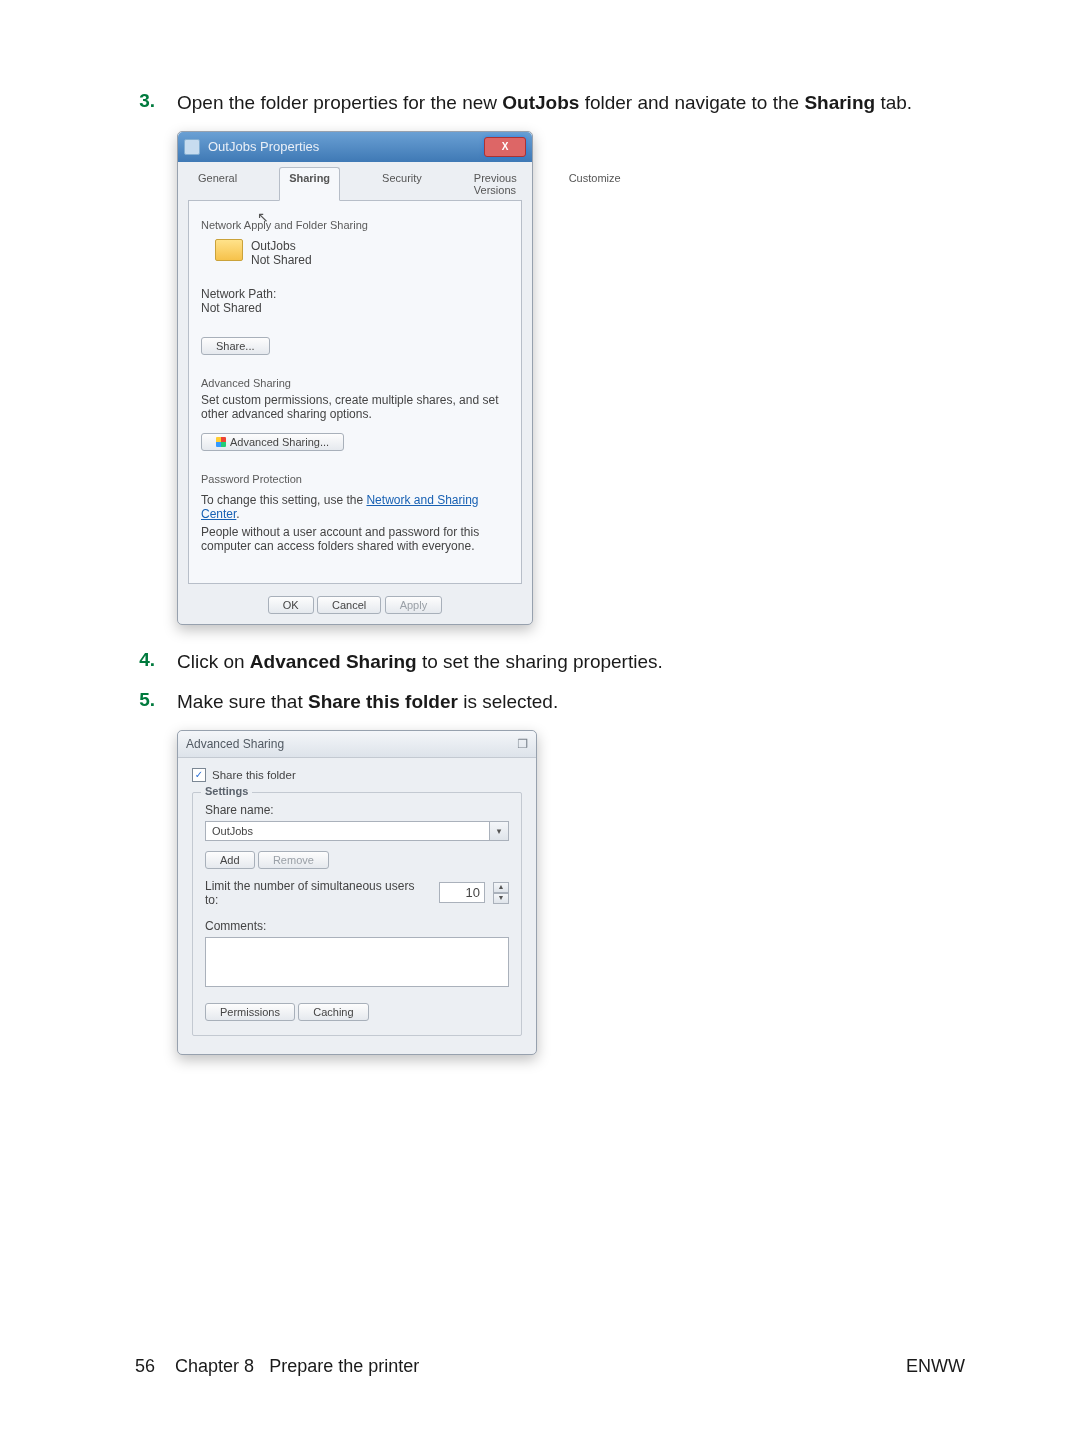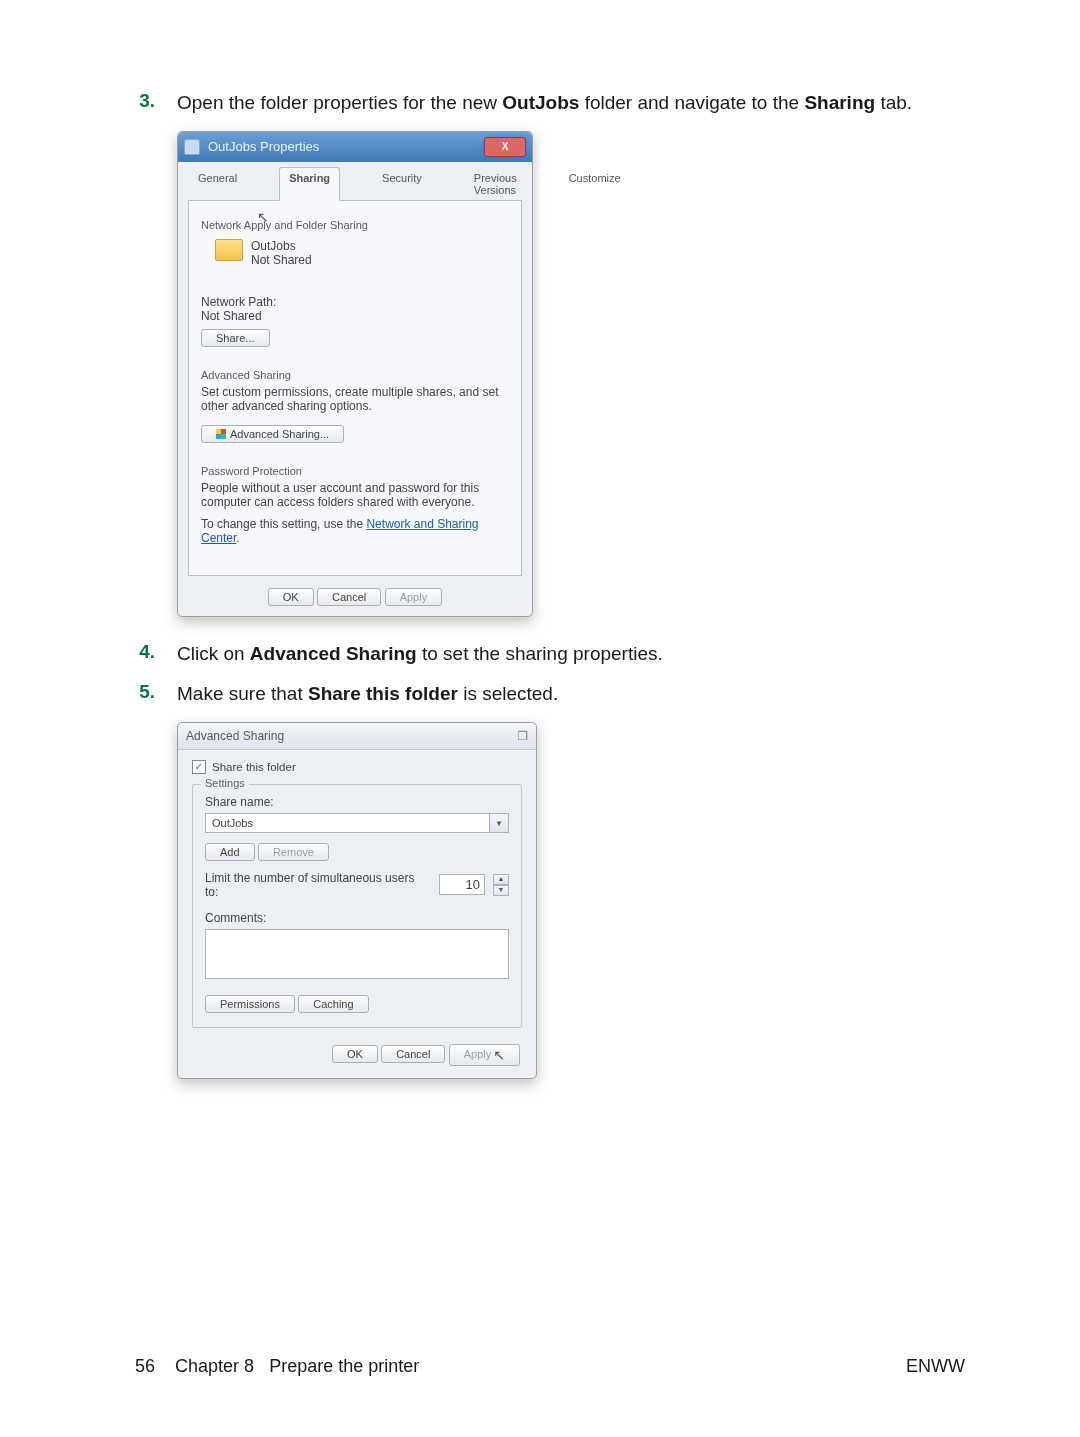--- a/index.html
+++ b/index.html
@@ -68,21 +68,21 @@
   .dlgA .actions { text-align: center; margin-top: 12px; }
 
   
   .dlgB { width: 358px; padding-bottom: 12px; }
   .dlgB .tbB { height: 26px; background: linear-gradient(#f4f6f9,#dde3ea); border-bottom:1px solid #c3c9d1; border-radius:5px 5px 0 0; display:flex; align-items:center; padding:0 8px; font-size:12px; color:#525a63;}
   .dlgB .tbB .closemin { margin-left:auto; color:#7a828c;}
   .dlgB .pad { padding: 10px 14px 6px 14px; }
   .chk { display:flex; align-items:center; gap:6px; font-size:11.5px; }
   .chk .box { width:12px; height:12px; border:1px solid #7b8794; background:#fff; display:flex; align-items:center; justify-content:center; font-size:10px; color:#2a6fd6;}
   .group { border:1px solid #c3c9d1; border-radius:2px; padding:10px 12px 14px 12px; margin-top:10px; position:relative; }
-  .group .legend { position:absolute; top:-8px; left:8px; background:#eceff3; padding:0 4px; font-size:11px; color:#5a626c;}
+  .group .legend { position:absolute; top:-8px; left:8px; background:#eceff3; padding:0 4px; font-size:11px; color:#5a626c;font-weight:bold;}
   .sel { display:flex; margin-top:4px; }
   .sel .txt { flex:1; border:1px solid #aab1bb; background:#fff; padding:3px 6px; font-size:11px; }
   .sel .dd { width:18px; border:1px solid #aab1bb; border-left:none; background:linear-gradient(#f4f6f9,#dfe4ea); display:flex; align-items:center; justify-content:center; font-size:9px; color:#555; }
   .spin { display:flex; align-items:center; gap:8px; margin-top:10px; }
   .spin .numbox { border:1px solid #aab1bb; background:#fff; width:36px; padding:2px 4px; font-size:13px; text-align:right;}
   .spin .arrows { width:16px; display:flex; flex-direction:column;}
   .spin .arrows span { border:1px solid #aab1bb; background:linear-gradient(#f4f6f9,#dfe4ea); height:9px; font-size:7px; line-height:7px; text-align:center; color:#555;}
   .ta { border:1px solid #aab1bb; background:#fff; height:48px; margin-top:4px;}
   .dlgB .actions { text-align:right; padding:0 16px; margin-top:10px;}
   .curs { display:inline-block; font-size:14px; color:#555; margin-left:2px; vertical-align:-2px;}
@@ -120,33 +120,33 @@
           <div class="tabbody">
             <div class="cursor">↖</div>
             <div class="grp" style="margin-top:-6px">Network Apply and Folder Sharing</div>
             <div class="row" style="margin-top:8px; padding-left:14px;">
               <span class="folder-icon"></span>
               <div>
                 <div>OutJobs</div>
                 <div>Not Shared</div>
               </div>
             </div>
-            <div style="margin-top:28px">Network Path:</div>
+            <div style="margin-top:20px">Network Path:</div>
             <div>Not Shared</div>
-            <div style="margin-top:6px"><span class="winbtn">Share...</span></div>
+            <div style="margin-top:22px"><span class="winbtn">Share...</span></div>
 
             <div class="grp" style="margin-top:22px">Advanced Sharing</div>
             <div style="margin-top:4px; max-width:300px">Set custom permissions, create multiple shares, and set other advanced sharing options.</div>
             <div style="margin-top:12px"><span class="winbtn"><span class="shield"></span><span>Advanced Sharing...</span></span></div>
 
             <div class="grp" style="margin-top:22px">Password Protection</div>
-            <div style="margin-top:4px; max-width:310px">People without a user account and password for this computer can access folders shared with everyone.</div>
             <div style="margin-top:8px">
               <span>To change this setting, use the </span><span class="link">Network and Sharing Center</span><span>.</span>
             </div>
+            <div style="margin-top:4px; max-width:310px">People without a user account and password for this computer can access folders shared with everyone.</div>
           </div>
           <div class="actions">
             <span class="winbtn">OK</span>
             <span class="winbtn">Cancel</span>
             <span class="winbtn dim">Apply</span>
           </div>
         </div>
       </div>
     </div>
 
@@ -195,25 +195,20 @@
                 <span>▼</span>
               </span>
             </div>
             <div style="margin-top:12px">Comments:</div>
             <div class="ta"></div>
             <div style="margin-top:16px">
               <span class="winbtn">Permissions</span>
               <span class="winbtn">Caching</span>
             </div>
           </div>
-        </div>
-        <div class="actions">
-          <span class="winbtn">OK</span>
-          <span class="winbtn">Cancel</span>
-          <span class="winbtn dim"><span>Apply</span><span class="curs">↖</span></span>
         </div>
       </div>
     </div>
 
   </ol>
 
   <div class="footer">
     <span>
       <span>56</span>&nbsp;&nbsp;&nbsp;
       <span>Chapter 8</span>&nbsp;&nbsp;

